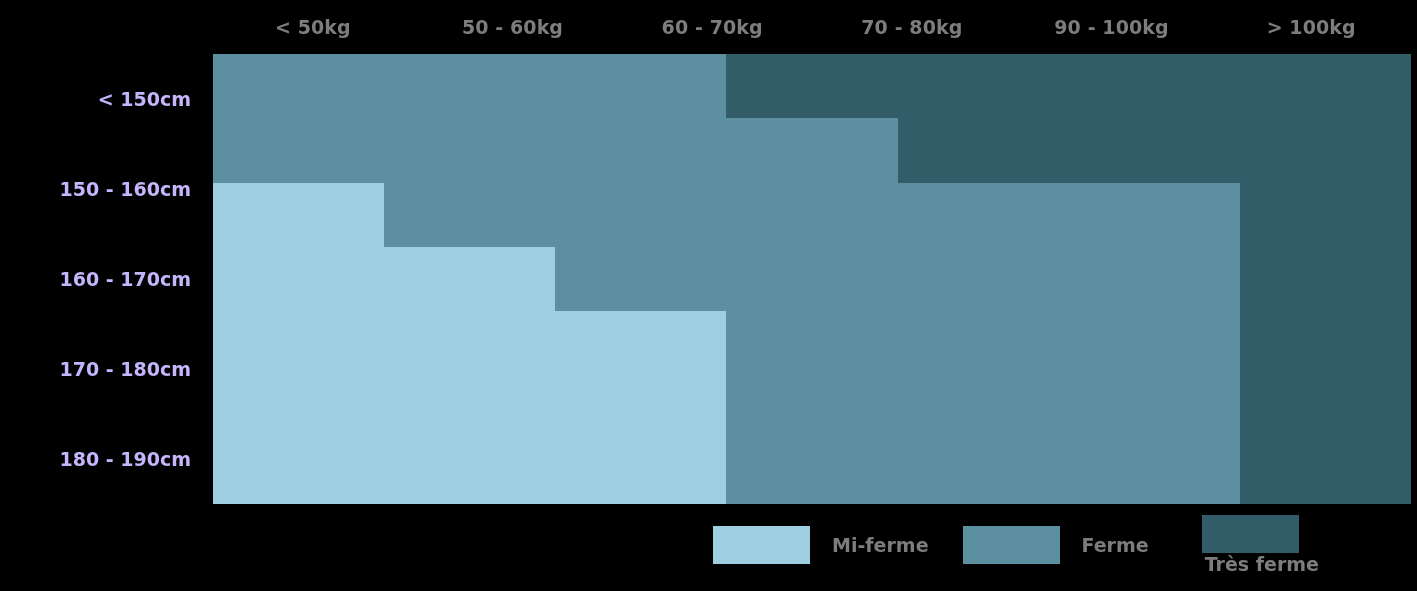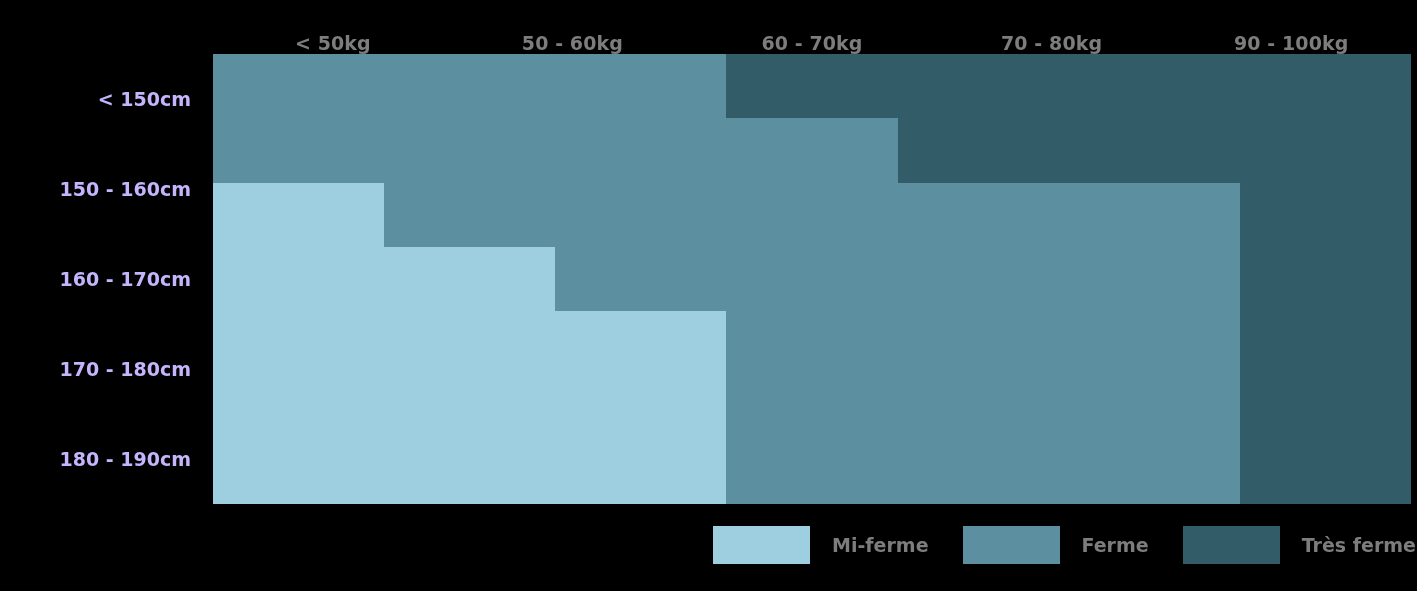--- a/index.html
+++ b/index.html
@@ -20,21 +20,21 @@
     left: 0;
     top: 0;
     width: 1417px;
     height: 591px;
   }
 
   
   #col-headers {
     position: absolute;
     left: 213px;
-    top: 24px;
+    top: 8px;
     width: 1198px;
     height: 38px;
     display: flex;
   }
   #col-headers .col-head {
     flex: 1 1 0;
     display: flex;
     align-items: center;
     justify-content: center;
     font-size: 19px;
@@ -91,21 +91,21 @@
     height: 42px;
     display: flex;
     align-items: center;
     gap: 0px;
   }
   #legend .legend-item {
     display: flex;
     align-items: center;
     margin-right: 34px;
   }
-  #legend .legend-item:last-child { margin-right: 10px; }
+  #legend .legend-item:last-child { margin-right: 10px; flex-direction: column; }
   #legend .swatch {
     width: 97px;
     height: 38px;
     flex: 0 0 auto;
   }
   #legend .legend-label {
     margin-left: 22px;
     font-size: 19px;
     font-weight: bold;
     color: #7d7d7d;
@@ -116,20 +116,21 @@
 <body>
 
 <div id="chart-root">
 
   <div id="col-headers">
       <div class="col-head">&lt; 50kg</div>
       <div class="col-head">50 - 60kg</div>
       <div class="col-head">60 - 70kg</div>
       <div class="col-head">70 - 80kg</div>
       <div class="col-head">90 - 100kg</div>
+      <div class="col-head">&gt; 100kg</div>
     </div>
 
   <div id="row-labels">
       <div class="row-head">&lt; 150cm</div>
       <div class="row-head">150 - 160cm</div>
       <div class="row-head">160 - 170cm</div>
       <div class="row-head">170 - 180cm</div>
       <div class="row-head">180 - 190cm</div>
     </div>
 

